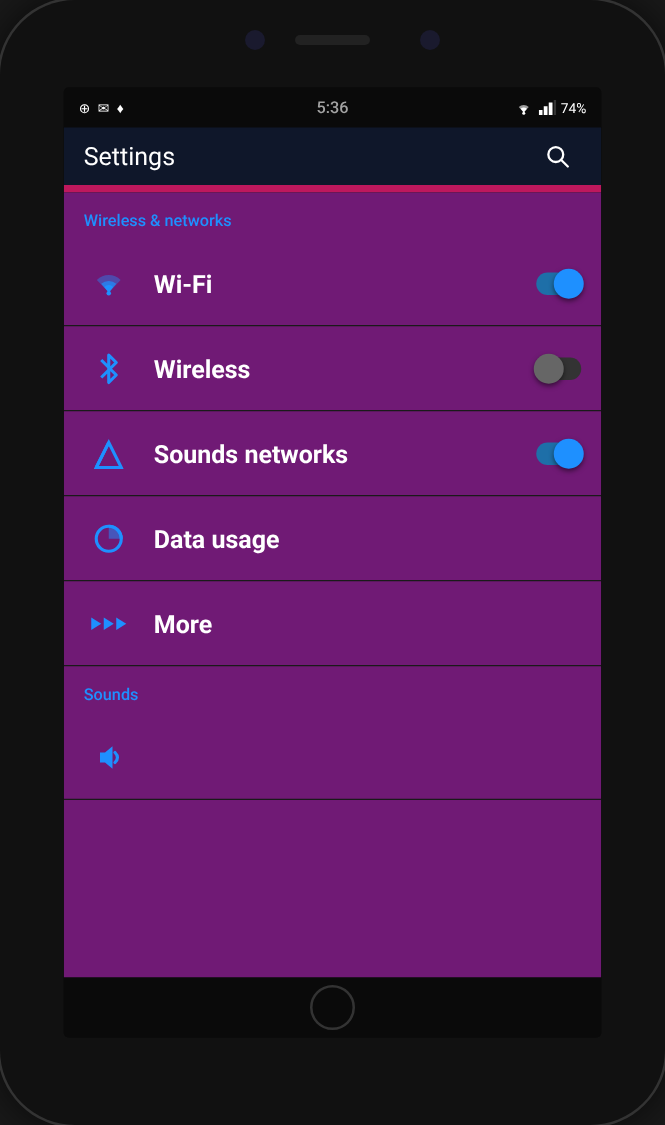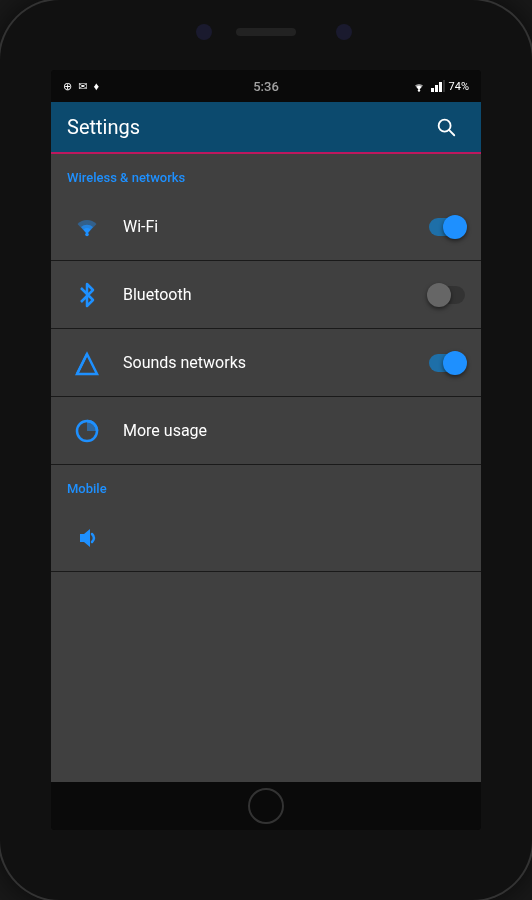--- a/index.html
+++ b/index.html
@@ -100,48 +100,48 @@
       text-align: right;
     }
 
     .status-right span {
       color: #fff;
       font-size: 11px;
     }
 
     
     .top-bar {
-      background: #0c4a6e;
+      background: #0f172a;
       height: 52px;
       display: flex;
       align-items: center;
       padding: 0 16px;
       flex-shrink: 0;
-      border-bottom: 2px solid #be185d;
+      border-bottom: 6px solid #be185d;
     }
 
     .top-bar-title {
       color: #fff;
       font-size: 20px;
       font-weight: 400;
       flex: 1;
     }
 
     .search-icon-btn {
       color: #fff;
       font-size: 20px;
       cursor: pointer;
       padding: 8px;
     }
 
     
     .content {
       flex: 1;
       overflow-y: auto;
-      background: #404040;
+      background: #701a75;
     }
 
     
     .section-header {
       padding: 16px 16px 8px 16px;
       color: #1e90ff;
       font-size: 13px;
       font-weight: 500;
     }
 
@@ -160,22 +160,22 @@
       width: 40px;
       display: flex;
       align-items: center;
       justify-content: center;
       flex-shrink: 0;
     }
 
     .item-text {
       flex: 1;
       color: #fff;
-      font-size: 16px;
-      font-weight: 400;
+      font-size: 20px;
+      font-weight: 700;
       padding-left: 16px;
     }
 
     .item-toggle {
       display: flex;
       align-items: center;
     }
 
     
     .toggle-on {
@@ -313,21 +313,21 @@
           <div class="toggle-on"></div>
         </div>
       </div>
 
       <div class="settings-item">
         <div class="item-icon">
           <svg width="20" height="26" viewBox="0 0 20 26">
             <polyline points="4,6 16,18 10,24 10,2 16,8 4,20" fill="none" stroke="#1e90ff" stroke-width="2.5" stroke-linejoin="round"></polyline>
           </svg>
         </div>
-        <span class="item-text">Bluetooth</span>
+        <span class="item-text">Wireless</span>
         <div class="item-toggle">
           <div class="toggle-off"></div>
         </div>
       </div>
 
       <div class="settings-item">
         <div class="item-icon">
           <svg width="24" height="26" viewBox="0 0 24 26">
             <polygon points="2,24 12,4 22,24" fill="none" stroke="#1e90ff" stroke-width="2.5"></polygon>
             <line x1="12" y1="4" x2="2" y2="24" stroke="#1e90ff" stroke-width="2.5"></line>
@@ -340,26 +340,36 @@
       </div>
 
       <div class="settings-item">
         <div class="item-icon">
           <svg width="26" height="26" viewBox="0 0 26 26">
             <circle cx="13" cy="13" r="10" fill="none" stroke="#1e90ff" stroke-width="2.5"></circle>
             <path d="M13 13 L13 3 A10 10 0 0 1 23 13 Z" fill="#1e90ff" opacity="0.5"></path>
             <path d="M13 3 A10 10 0 0 1 23 13" fill="none" stroke="#1e90ff" stroke-width="2.5"></path>
           </svg>
         </div>
-        <span class="item-text">More usage</span>
-      </div>
-
+        <span class="item-text">Data usage</span>
+      </div>
+
+      <div class="settings-item">
+        <div class="item-icon">
+          <div class="arrow-dots">
+            <div class="arrow-dot"></div>
+            <div class="arrow-dot"></div>
+            <div class="arrow-dot"></div>
+          </div>
+        </div>
+        <span class="item-text">More</span>
+      </div>
 
       <div class="section-header">
-        <span>Mobile</span>
+        <span>Sounds</span>
       </div>
 
       <div class="settings-item">
         <div class="item-icon">
           <svg width="26" height="26" viewBox="0 0 26 26">
             <polygon points="6,9 6,17 10,17 16,22 16,4 10,9" fill="#1e90ff"></polygon>
             <path d="M18,9 Q22,13 18,17" fill="none" stroke="#1e90ff" stroke-width="2.5" stroke-linecap="round"></path>
           </svg>
         </div>
       </div>

